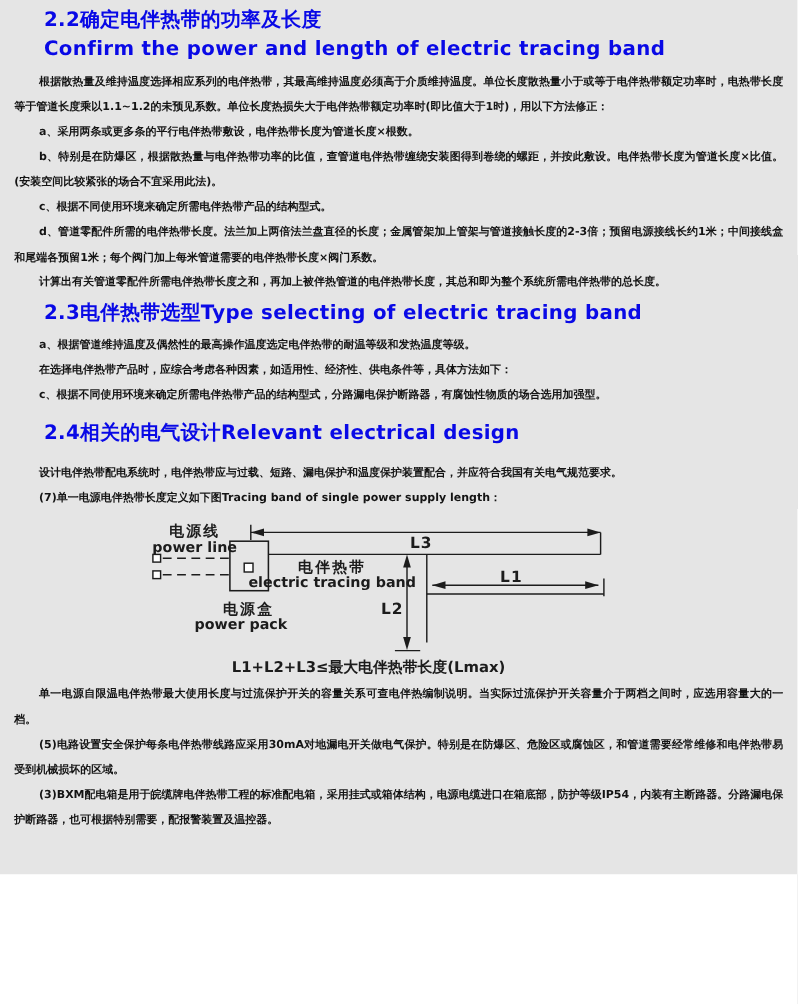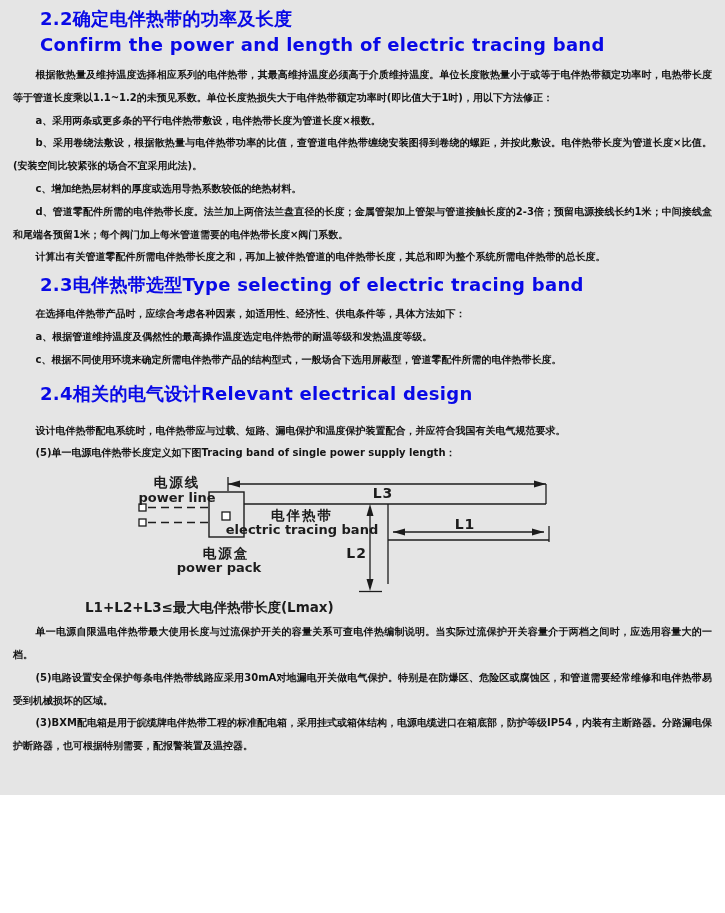--- a/index.html
+++ b/index.html
@@ -39,58 +39,59 @@
   .diag-svg polygon { fill:#1c1c1c; }
   .diag-svg text { fill:#1c1c1c; font-family:"DejaVu Sans","Liberation Sans",sans-serif; font-weight:bold; }
   .diag-svg .t { font-size:13px; }
   .diag-svg .zh { font-size:13.5px; letter-spacing:2px; }
   .diag-svg .dim { font-size:14px; letter-spacing:1px; }
   .diag-caption {
     width:500px;
     margin-left:72px;
     margin-top:0px;
     margin-bottom:6px;
+    text-align:center;
     font-size:13.5px;
     line-height:16px;
     font-weight:bold;
     color:#1c1c1c;
   }
 </style>
 </head>
 <body>
 
 <div class="page">
 
   <div class="heading h22">
     <div>2.2确定电伴热带的功率及长度</div>
     <div>Confirm the power and length of electric tracing band</div>
   </div>
 
   <div class="body-text">
     <div class="para">根据散热量及维持温度选择相应系列的电伴热带，其最高维持温度必须高于介质维持温度。单位长度散热量小于或等于电伴热带额定功率时，电热带长度等于管道长度乘以1.1~1.2的未预见系数。单位长度热损失大于电伴热带额定功率时(即比值大于1时)，用以下方法修正：</div>
     <div class="para">a、采用两条或更多条的平行电伴热带敷设，电伴热带长度为管道长度×根数。</div>
-    <div class="para">b、采用卷绕法敷设，根据散热量与电伴热带功率的比值，查管道电伴热带缠绕安装图得到卷绕的螺距，并按此敷设。电伴热带长度为管道长度×比值。 (安装空间比较紧张的场合不宜采用此法)。</div>
-    <div class="para">c、增加绝热层材料的厚度或选用导热系数较低的绝热材料。</div>
+    <div class="para">b、特别是在防爆区，根据散热量与电伴热带功率的比值，查管道电伴热带缠绕安装图得到卷绕的螺距，并按此敷设。电伴热带长度为管道长度×比值。 (安装空间比较紧张的场合不宜采用此法)。</div>
+    <div class="para">c、根据不同使用环境来确定所需电伴热带产品的结构型式。</div>
     <div class="para">d、管道零配件所需的电伴热带长度。法兰加上两倍法兰盘直径的长度；金属管架加上管架与管道接触长度的2-3倍；预留电源接线长约1米；中间接线盒和尾端各预留1米；每个阀门加上每米管道需要的电伴热带长度×阀门系数。</div>
     <div class="para">计算出有关管道零配件所需电伴热带长度之和，再加上被伴热管道的电伴热带长度，其总和即为整个系统所需电伴热带的总长度。</div>
   </div>
 
   <div class="heading h23">2.3电伴热带选型Type selecting of electric tracing band</div>
 
   <div class="body-text">
+    <div class="para">a、根据管道维持温度及偶然性的最高操作温度选定电伴热带的耐温等级和发热温度等级。</div>
     <div class="para">在选择电伴热带产品时，应综合考虑各种因素，如适用性、经济性、供电条件等，具体方法如下：</div>
-    <div class="para">a、根据管道维持温度及偶然性的最高操作温度选定电伴热带的耐温等级和发热温度等级。</div>
-    <div class="para">c、根据不同使用环境来确定所需电伴热带产品的结构型式，一般场合下选用屏蔽型，管道零配件所需的电伴热带长度。</div>
+    <div class="para">c、根据不同使用环境来确定所需电伴热带产品的结构型式，分路漏电保护断路器，有腐蚀性物质的场合选用加强型。</div>
   </div>
 
   <div class="heading h24">2.4相关的电气设计Relevant electrical design</div>
 
   <div class="body-text">
     <div class="para">设计电伴热带配电系统时，电伴热带应与过载、短路、漏电保护和温度保护装置配合，并应符合我国有关电气规范要求。</div>
-    <div class="para">(5)单一电源电伴热带长度定义如下图Tracing band of single power supply length：</div>
+    <div class="para">(7)单一电源电伴热带长度定义如下图Tracing band of single power supply length：</div>
   </div>
 
   <div class="diagram">
     <svg class="diag-svg" width="500" height="132" viewBox="0 0 500 132">
       <g>
         <rect class="sq" x="48" y="37" width="7" height="7"></rect>
         <line class="ln dash" x1="57" y1="40.5" x2="118" y2="40.5"></line>
         <rect class="sq" x="48" y="52" width="7" height="7"></rect>
         <line class="ln dash" x1="57" y1="55.5" x2="118" y2="55.5"></line>
       </g>

